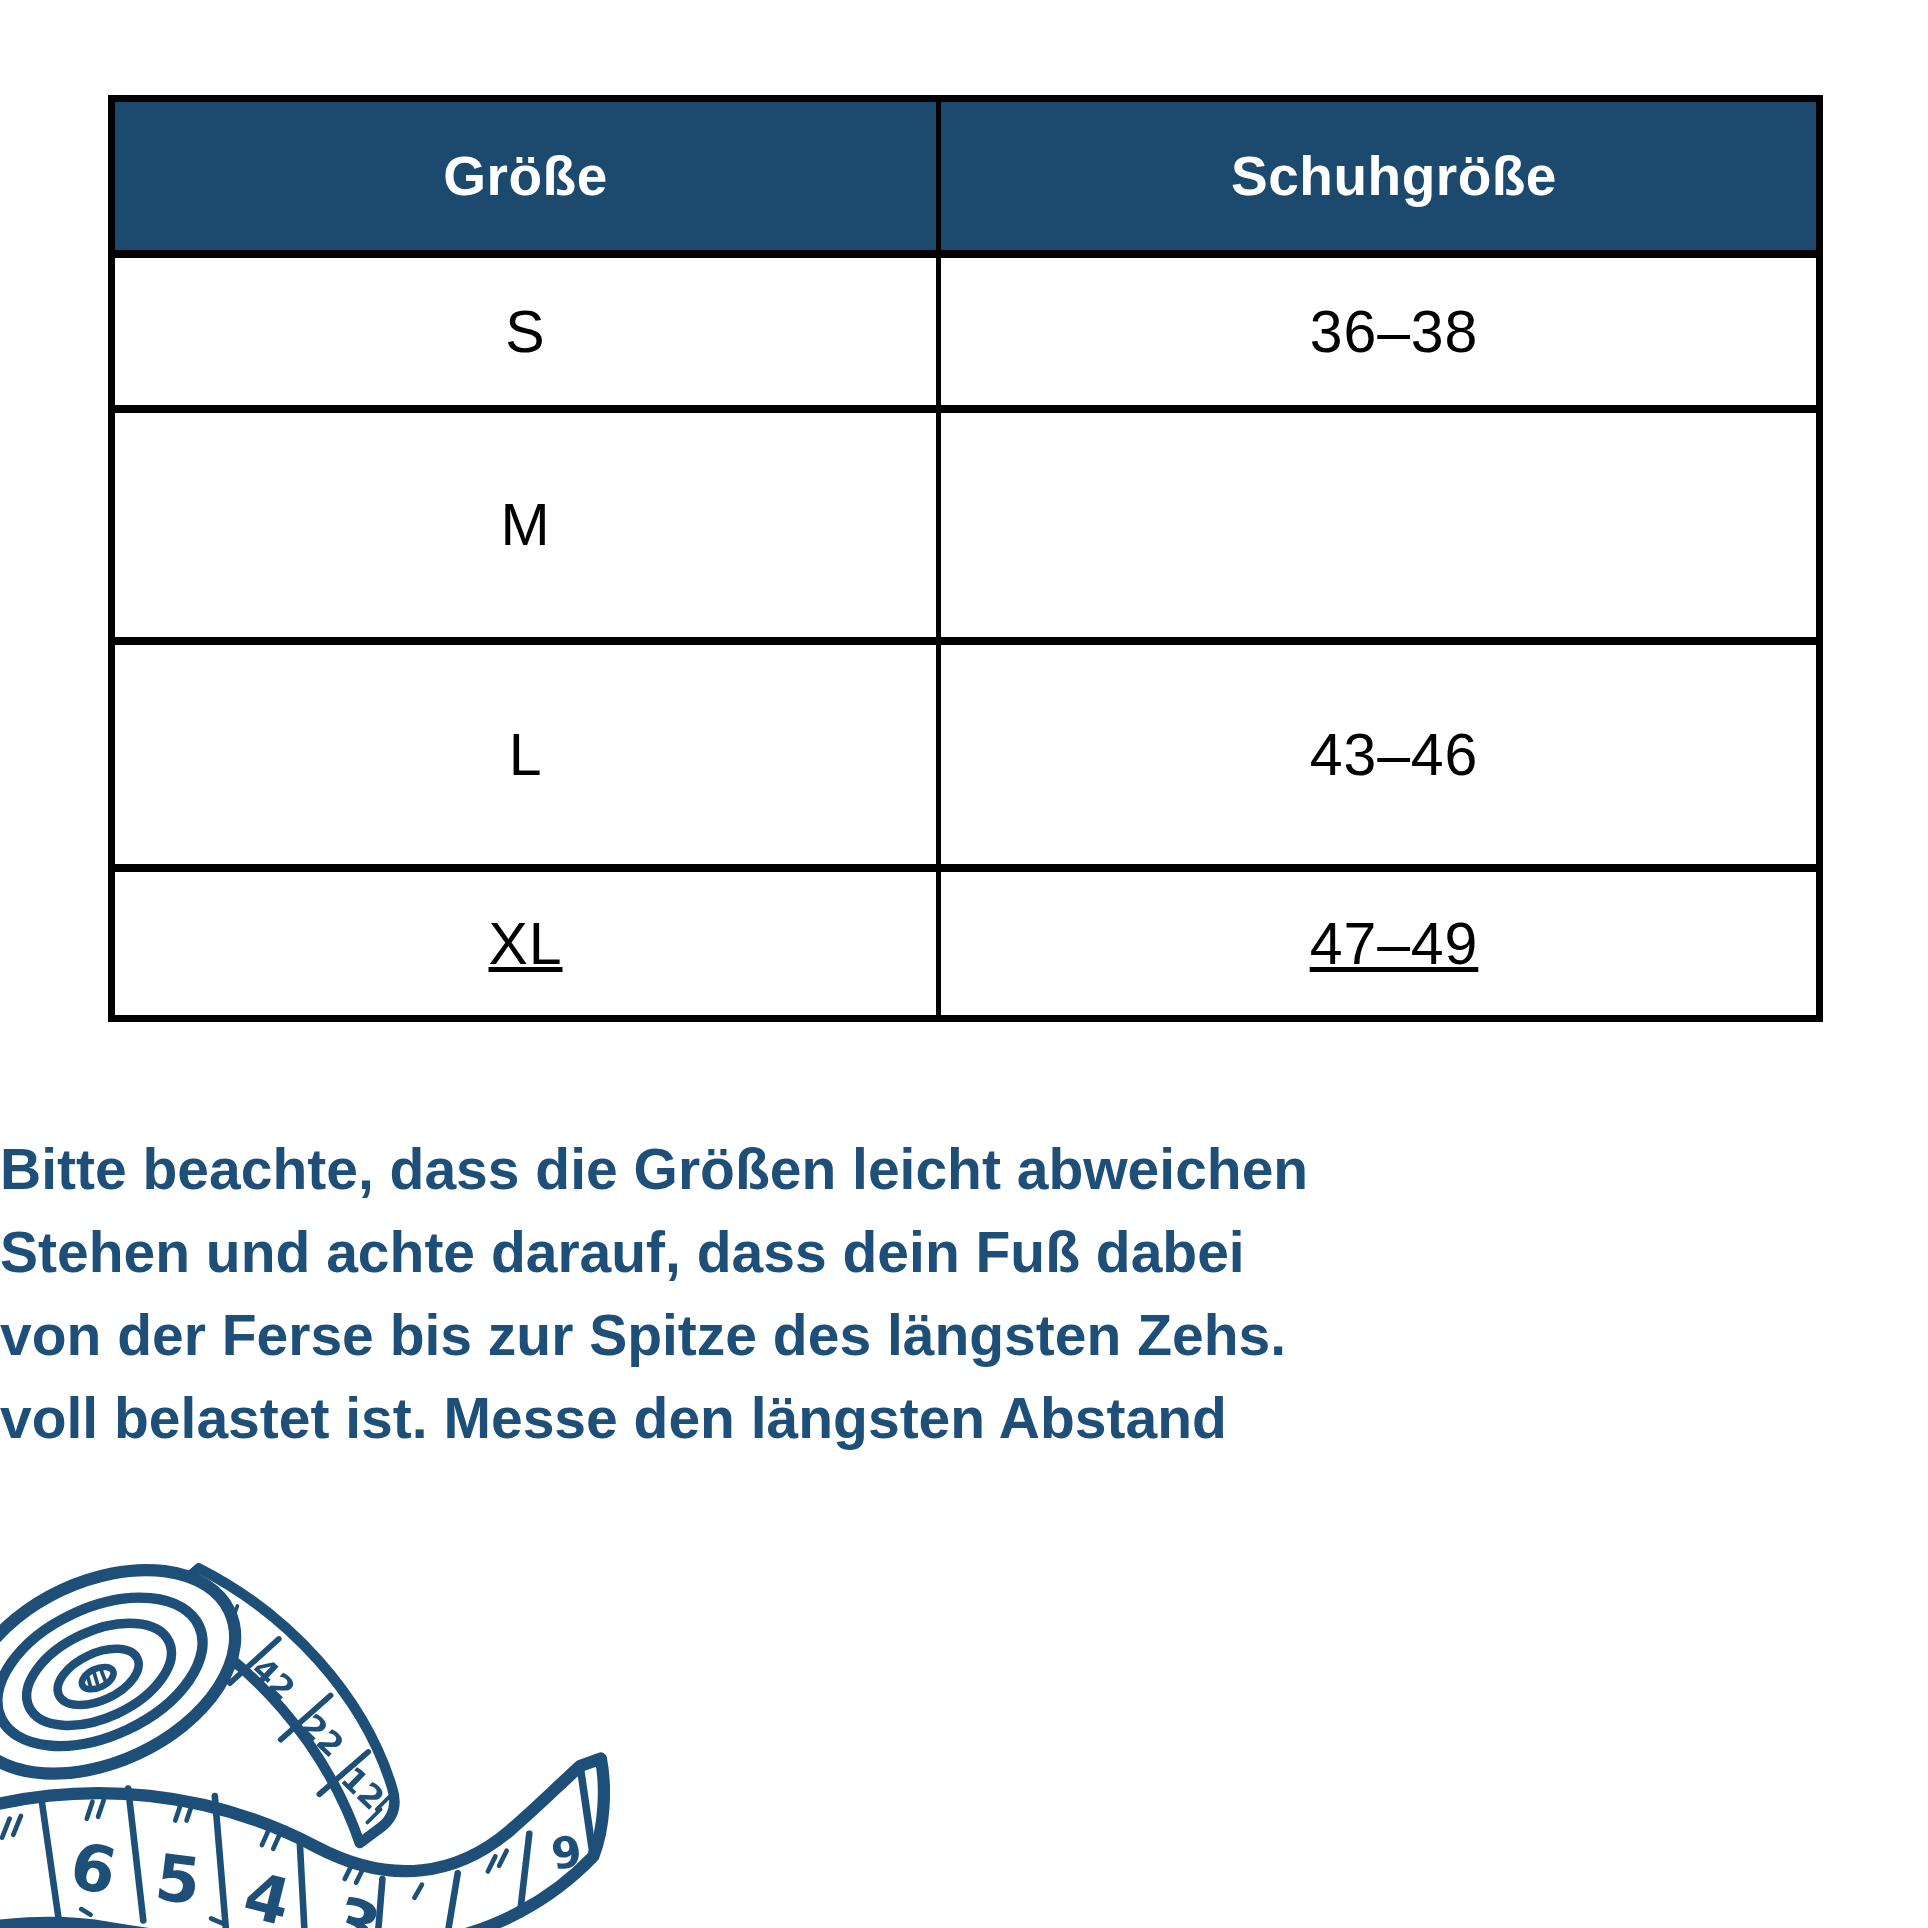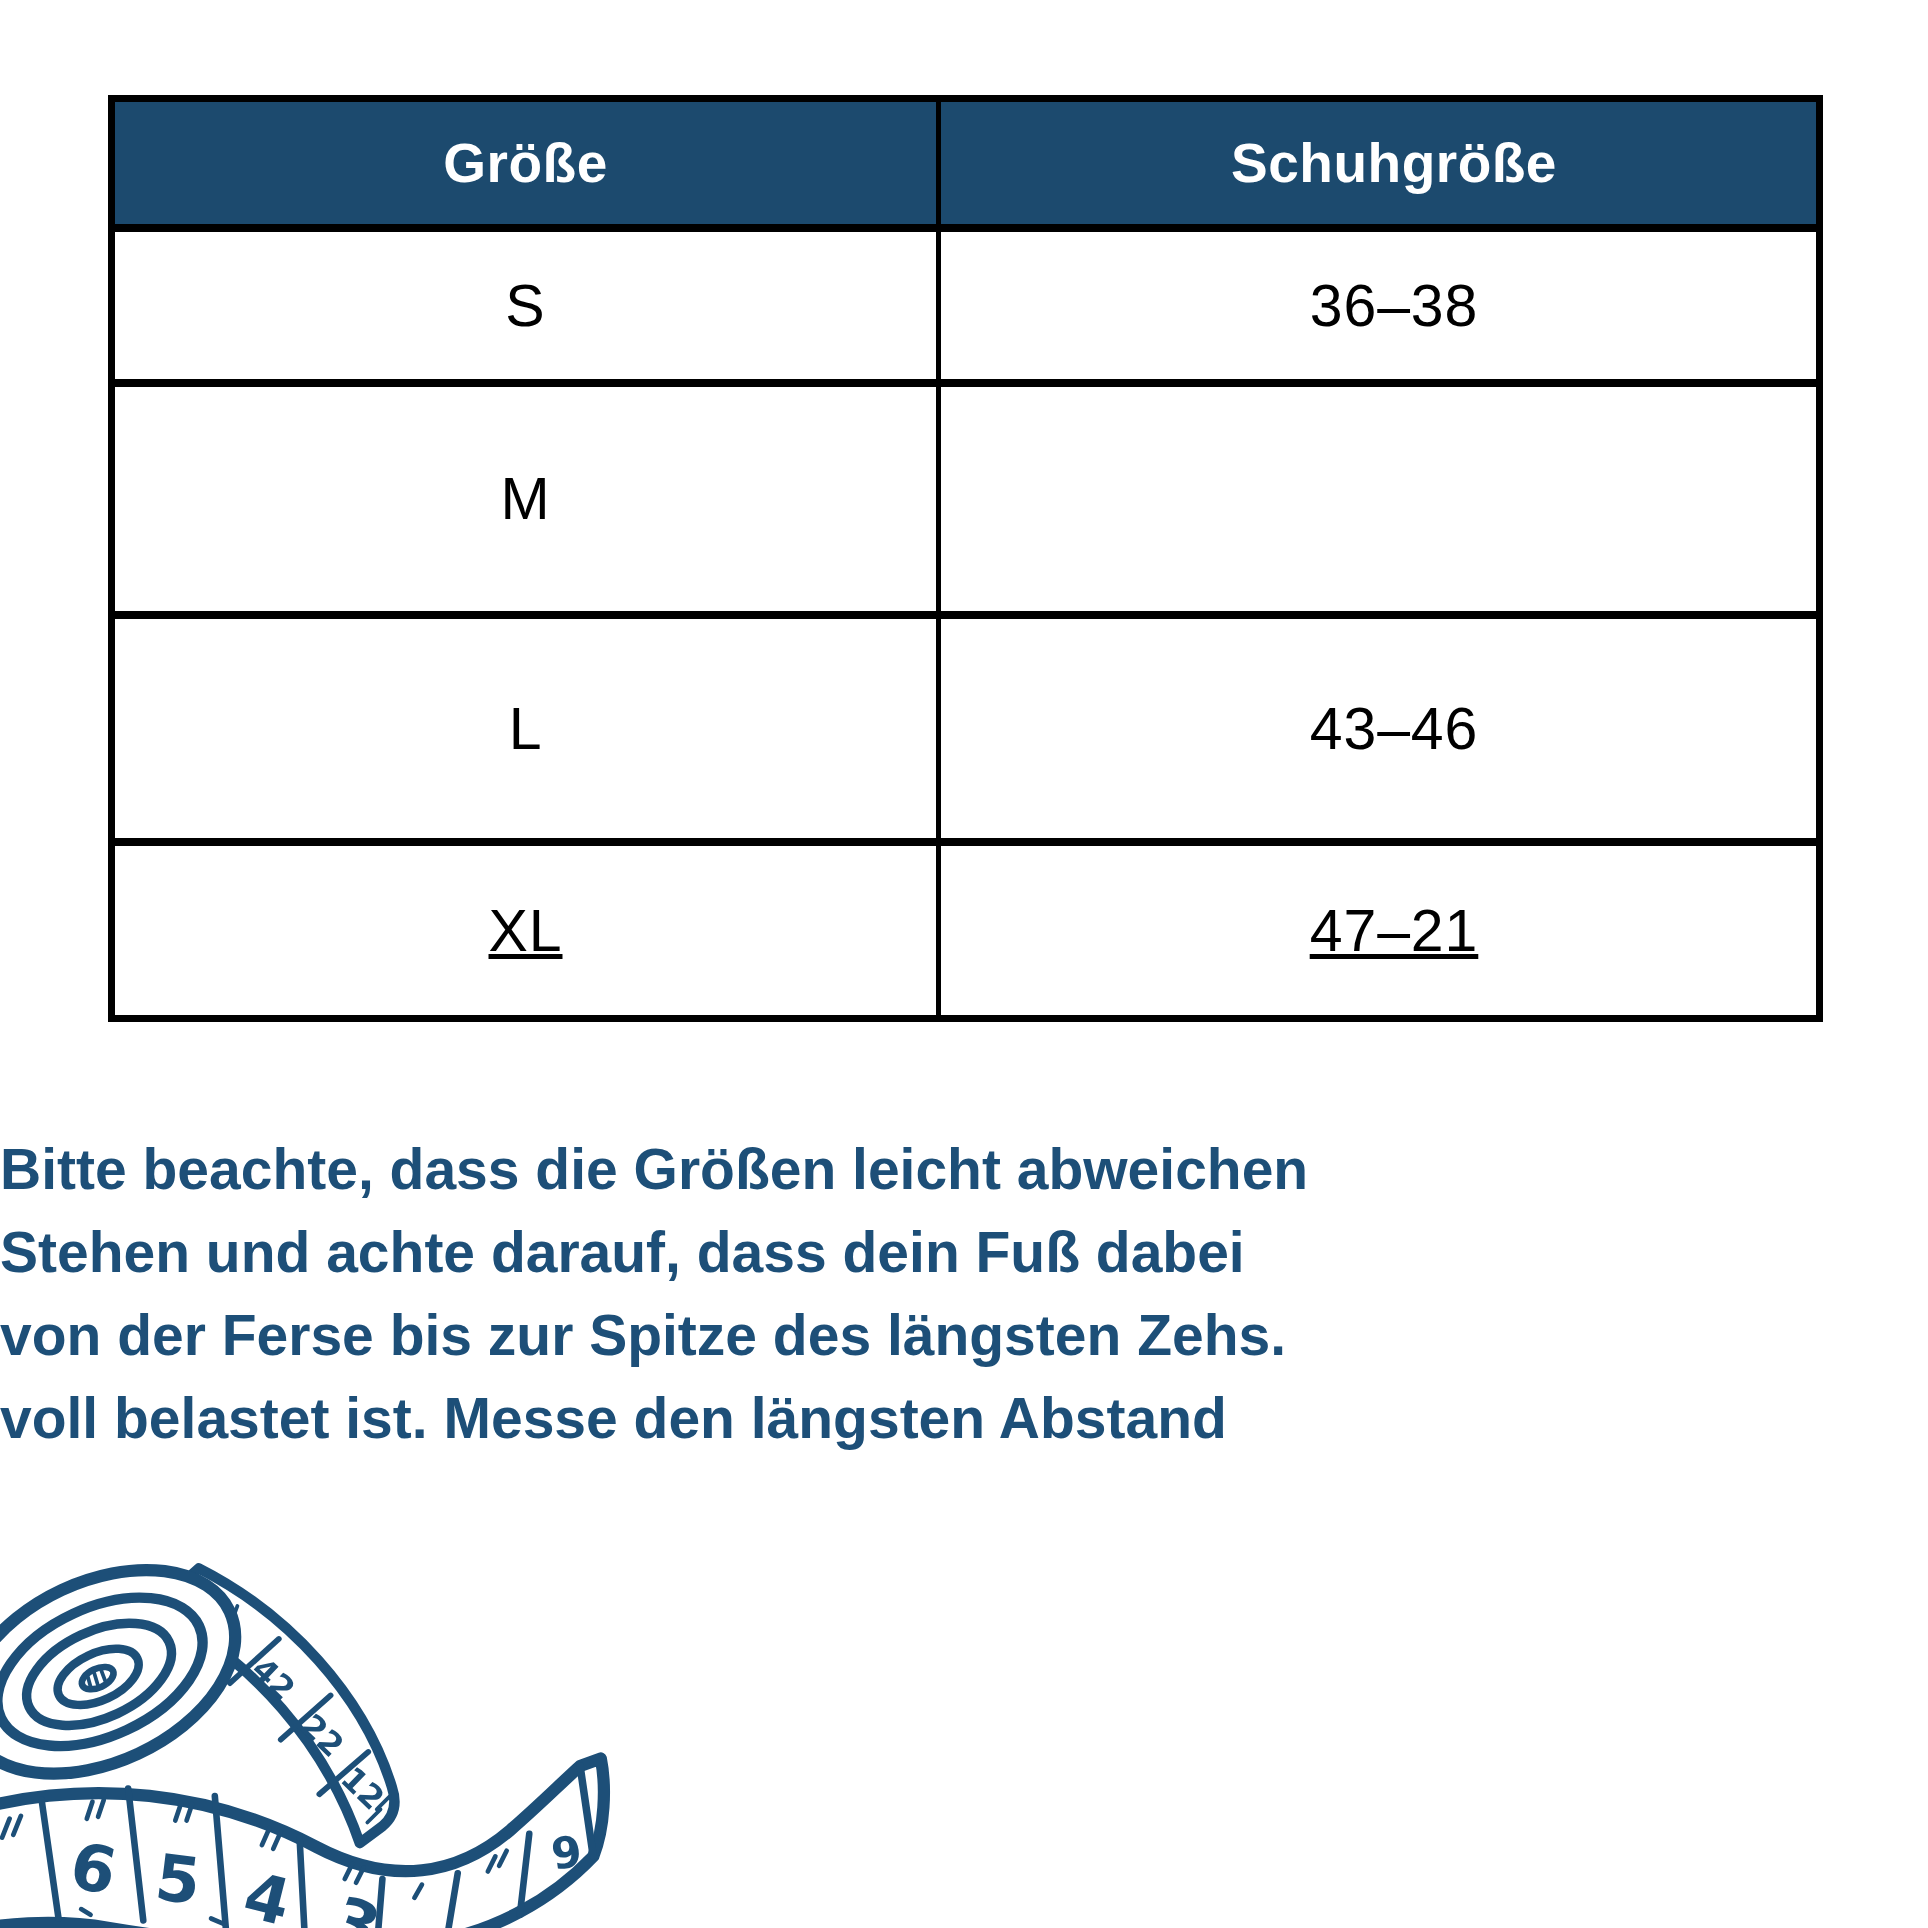--- a/index.html
+++ b/index.html
@@ -29,21 +29,21 @@
     background: #ffffff;
   }
   .t-row {
     display: flex;
     box-sizing: border-box;
     flex: 0 0 auto;
   }
   .t-row + .t-row {
     border-top: 8.5px solid #000000;
   }
-  .t-row.header { height: 122px; background: #1c4a6e; }
+  .t-row.header { height: 148px; background: #1c4a6e; }
   .t-row.r-s    { height: 155px; }
   .t-row.r-m    { height: 232px; }
   .t-row.r-l    { height: 227px; }
   .t-row.r-xl   { flex: 1 1 auto; text-decoration: underline; }
 
   .cell {
     box-sizing: border-box;
     display: flex;
     align-items: center;
     justify-content: center;
@@ -119,21 +119,21 @@
   </div>
   <div class="t-row r-m">
     <div class="cell c1 body-cell">M</div>
   </div>
   <div class="t-row r-l">
     <div class="cell c1 body-cell">L</div>
     <div class="cell c2 body-cell">43–46</div>
   </div>
   <div class="t-row r-xl">
     <div class="cell c1 body-cell">XL</div>
-    <div class="cell c2 body-cell">47–21</div>
+    <div class="cell c2 body-cell">47–49</div>
   </div>
 </div>
 
 <div class="note">
   <div>Bitte beachte, dass die Größen leicht abweichen</div>
   <div>Stehen und achte darauf, dass dein Fuß dabei</div>
   <div>von der Ferse bis zur Spitze des längsten Zehs.</div>
   <div>voll belastet ist. Messe den längsten Abstand</div>
 </div>
 

